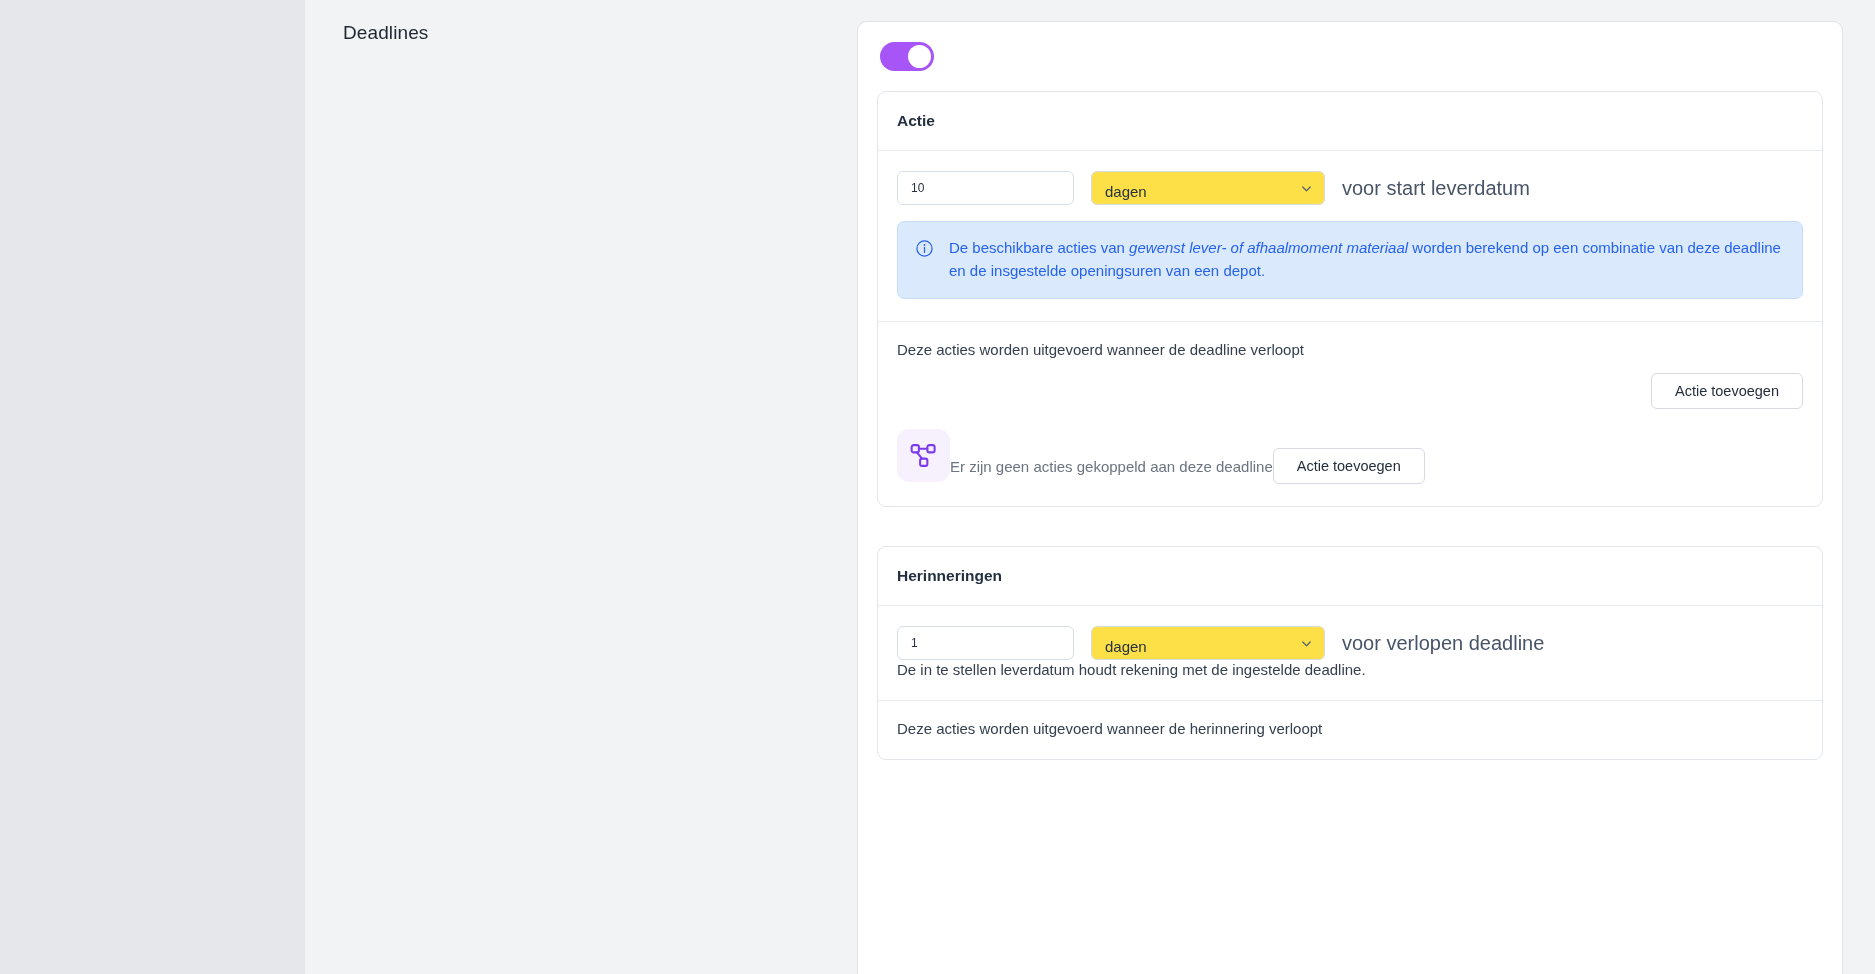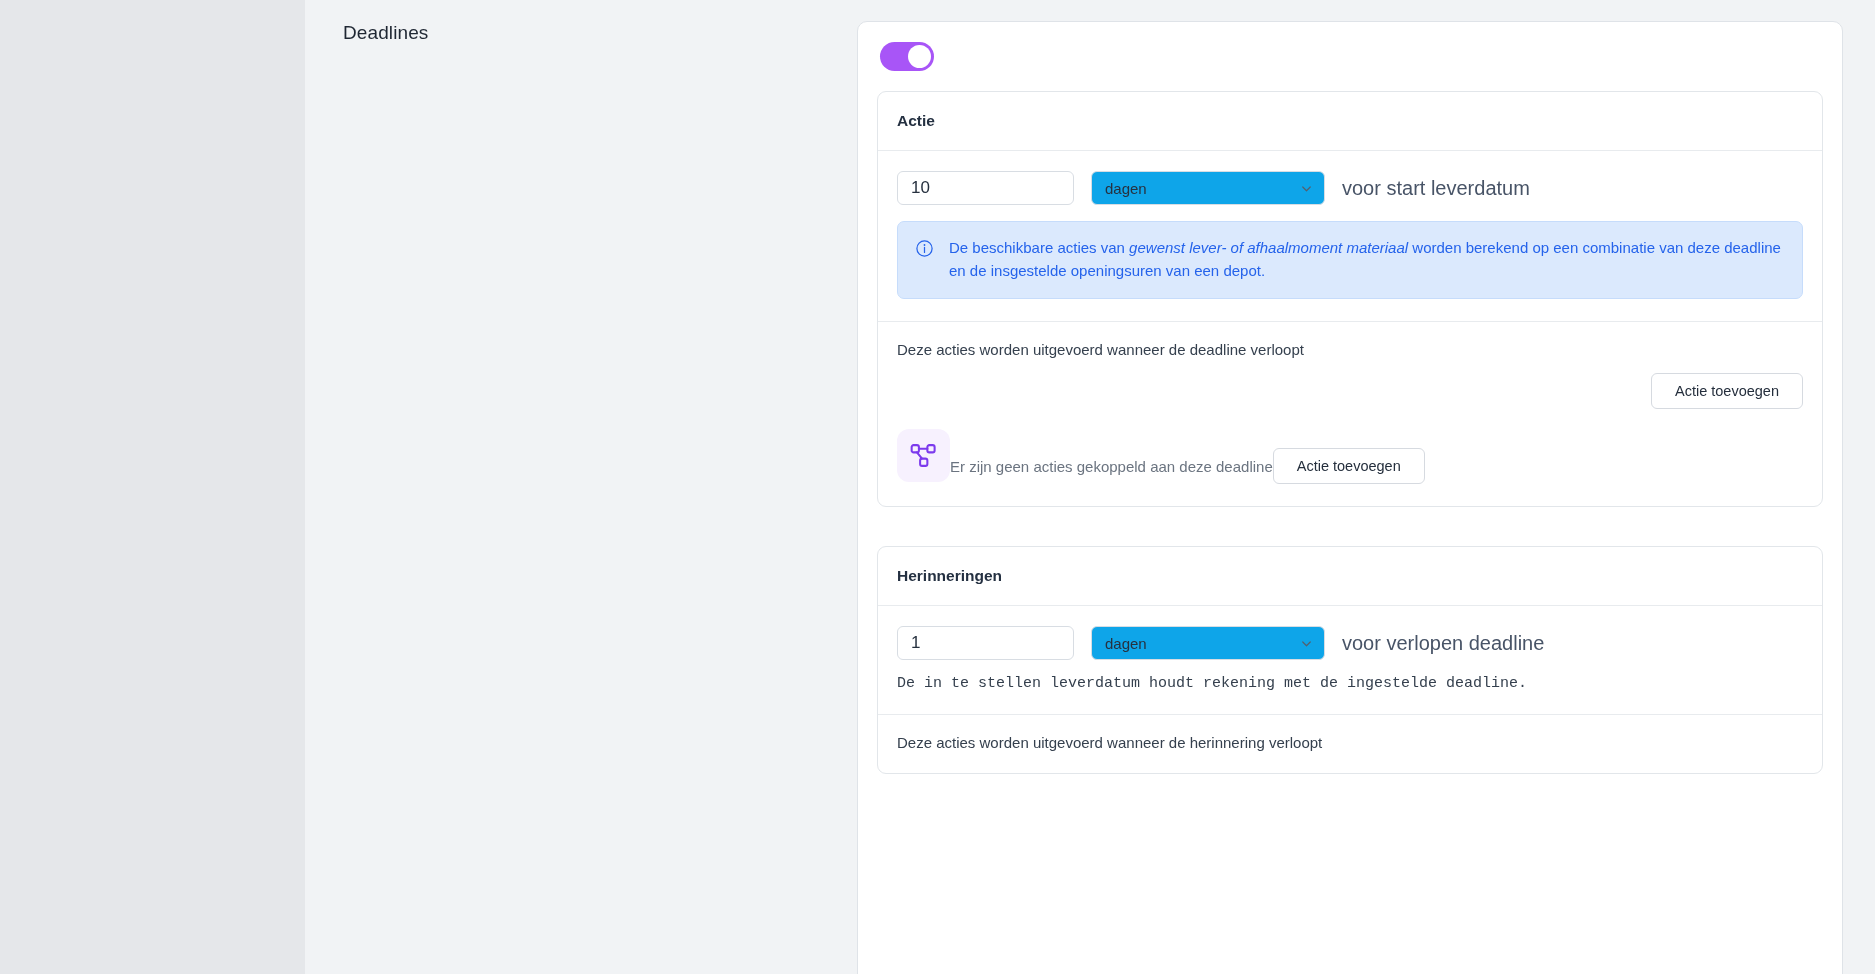--- a/index.html
+++ b/index.html
@@ -98,37 +98,37 @@
     display: flex;
     align-items: center;
     gap: 17px;
   }
   .num-input {
     width: 177px;
     height: 34px;
     border: 1px solid #d8dde3;
     border-radius: 6px;
     background: #fff;
-    font-size: 17px;
+    font-size: 12px;
     color: #27313f;
     padding: 0 13px;
     font-family: "Liberation Sans", sans-serif;
   }
   .select-wrap { position: relative; width: 234px; }
   .select-box {
     width: 234px;
     height: 34px;
     border: 1px solid #d8dde3;
     border-radius: 6px;
-    background: #0ea5e9;
+    background: #fde047;
     font-size: 15px;
     color: #27313f;
-    padding: 14px 13px;
-    display: flex;
-    align-items: center;
+    padding: 4px 13px;
+    display: flex;
+    align-items: flex-end;
     cursor: pointer;
   }
   .chev {
     position: absolute;
     right: 11px; top: 0; bottom: 0;
     display: flex; align-items: center;
     pointer-events: none;
   }
   .suffix-text {
     font-size: 20px;
@@ -189,24 +189,23 @@
     display: flex; align-items: center; justify-content: center;
   }
   .empty-text {
     margin-top: 22px;
     font-size: 15px;
     color: #6b7480;
   }
   .empty-state .btn { margin-top: 21px; }
 
   .helper-text {
-    margin-top: 15px;
+    margin-top: 1px;
     font-size: 15px;
     color: #35404e;
-    font-family: Liberation Mono, monospace;
   }
 </style>
 </head>
 <body>
 
 <div class="page">
 
   <div class="left-rail"></div>
 
   <div class="content-area">

